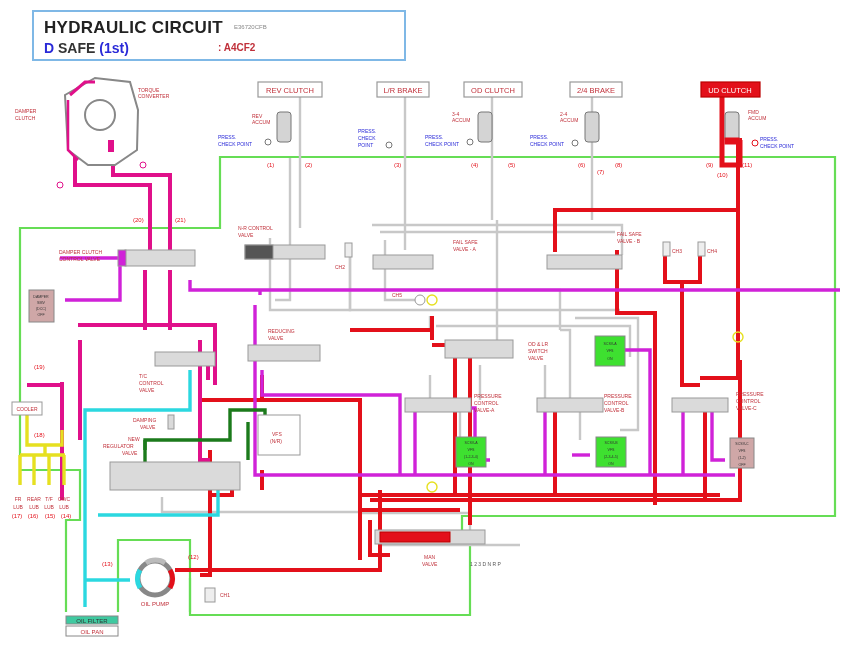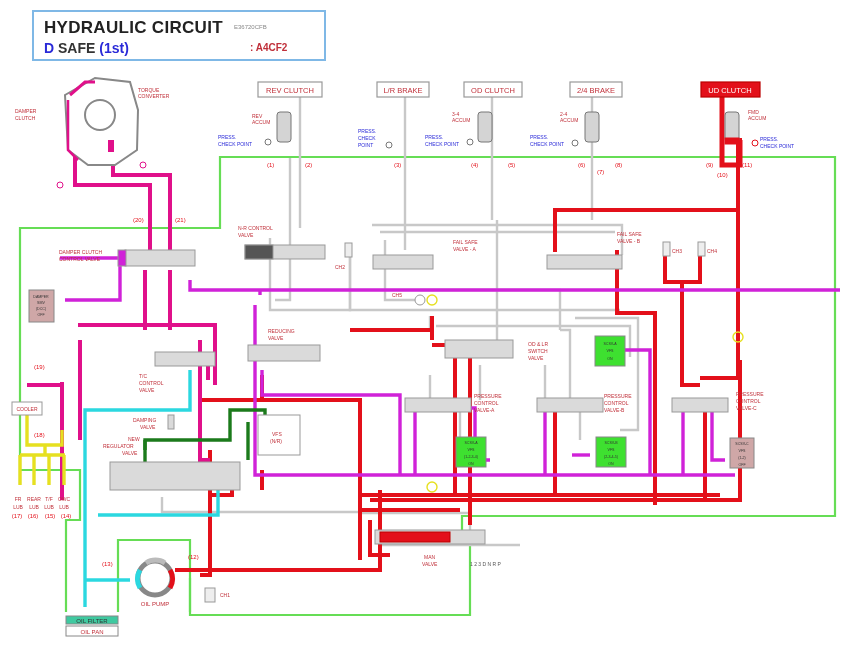--- a/index.html
+++ b/index.html
@@ -1,23 +1,23 @@
 <!DOCTYPE html>
 <html><head>
 <meta charset="utf-8">
 <style>
   html,body{margin:0;padding:0;background:#fff;}
   body{width:862px;height:653px;position:relative;overflow:hidden;font-family:"Liberation Sans",sans-serif;}
   #diagram{position:absolute;left:0;top:0;}
-  .title-box{position:absolute;left:32px;top:10px;width:294px;height:51px;border:2px solid #7fb8e6;box-sizing:border-box;background:#fff;text-decoration:underline;}
+  .title-box{position:absolute;left:32px;top:10px;width:374px;height:51px;border:2px solid #7fb8e6;box-sizing:border-box;background:#fff;text-decoration:underline;}
   .t1{position:absolute;left:10px;top:6px;font-size:17px;font-weight:bold;color:#222;letter-spacing:0.3px;}
   .t1code{position:absolute;left:200px;top:12px;font-size:6px;color:#888;}
   .t2{position:absolute;left:10px;top:28px;font-size:14px;font-weight:bold;color:#2a2ad8;}
   .t2 .r{color:#333;}
-  .t2code{position:absolute;left:216px;top:30px;font-size:10px;font-weight:bold;color:#c0303a;}
+  .t2code{position:absolute;left:184px;top:30px;font-size:10px;font-weight:bold;color:#c0303a;}
   svg text{font-family:"Liberation Sans",sans-serif;}
 </style>
 </head>
 <body>
 
 <svg id="diagram" width="862" height="653" viewBox="0 0 862 653">
 
   <g fill="none" stroke="#66dd55" stroke-width="2.2">
     <path d="M20 484 L20 228 L220 228 L220 157 L835 157 L835 516 L462 516 L462 534 L480 534"></path>
     <path d="M66 612 L66 520 L80 520 L80 470 L20 470"></path>

